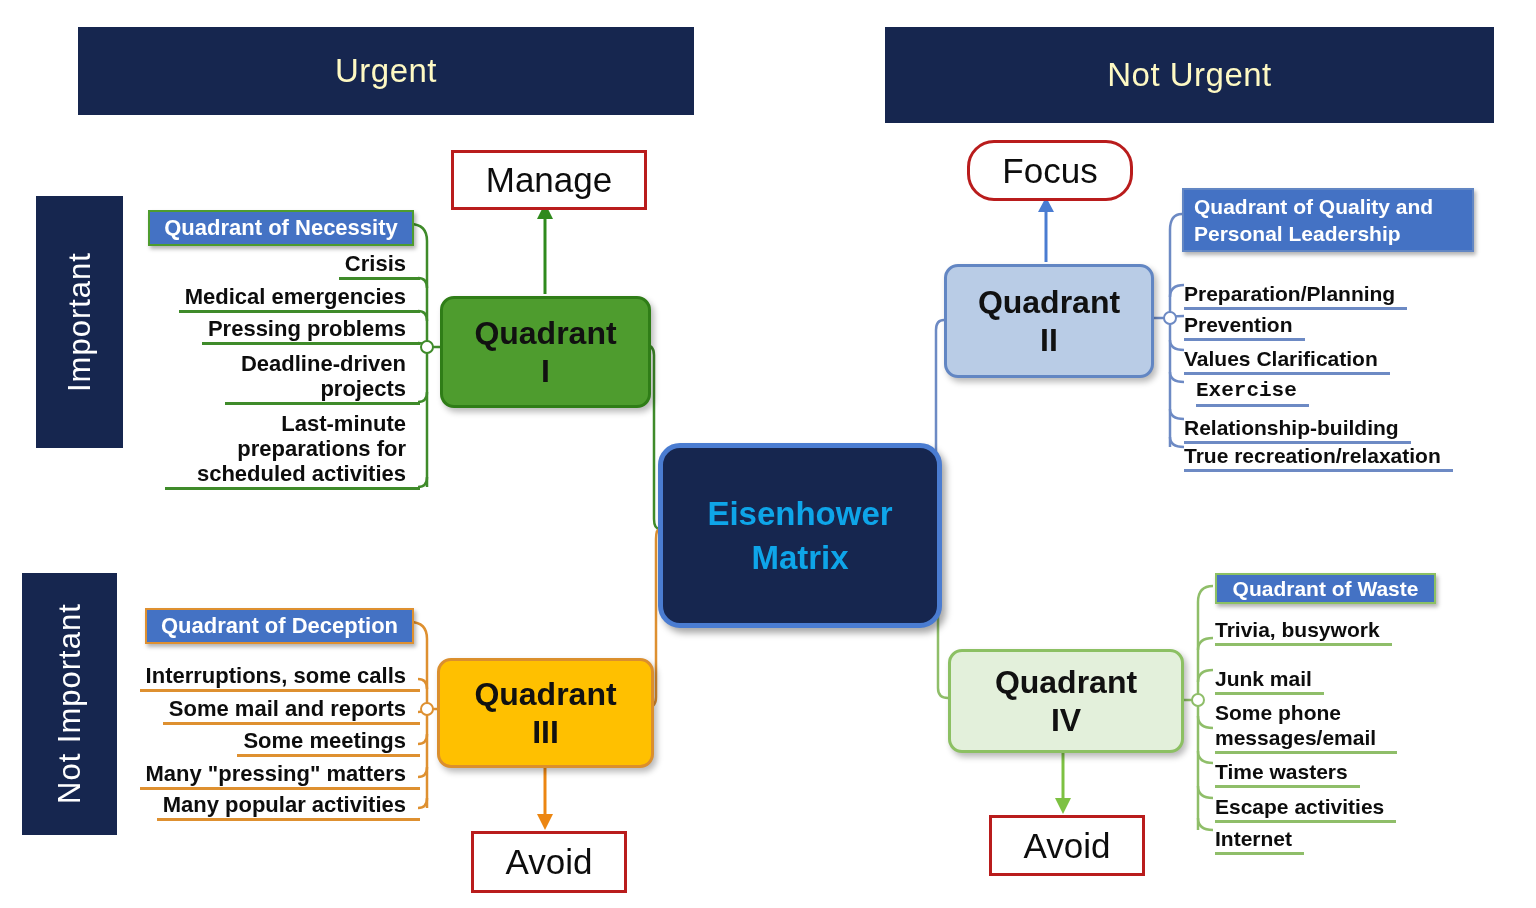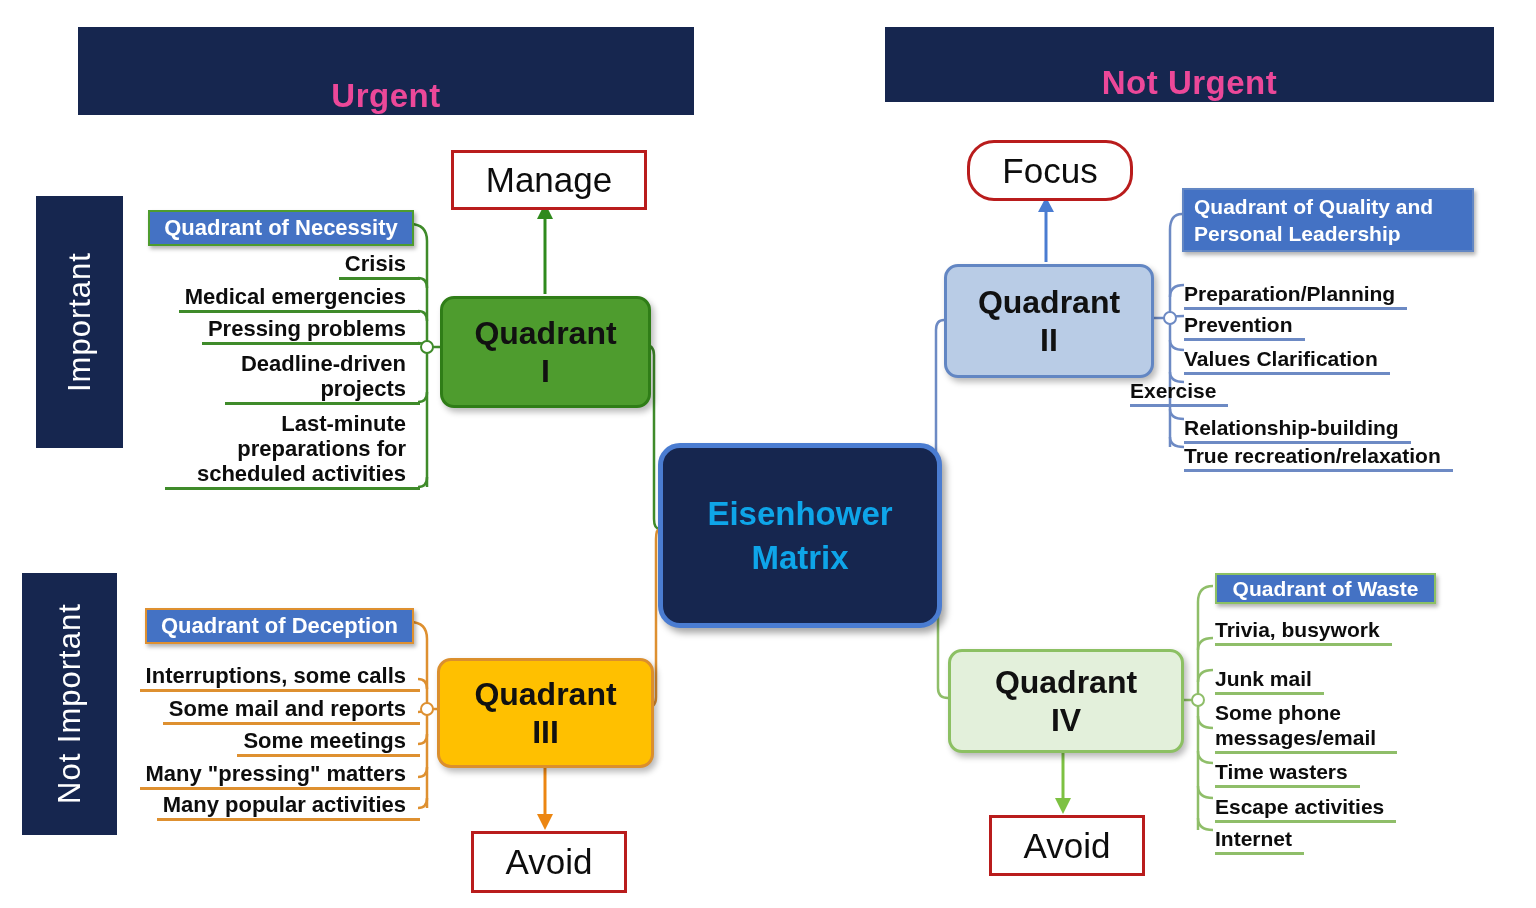--- a/index.html
+++ b/index.html
@@ -1,23 +1,23 @@
 <!DOCTYPE html>
 <html><head>
 <meta charset="utf-8">
 <style>
   html,body{margin:0;padding:0;background:#ffffff;}
   #stage{position:relative;width:1536px;height:908px;background:#ffffff;overflow:hidden;
          font-family:"Liberation Sans",sans-serif;}
 
   
-  .hbar{position:absolute;background:#16264f;color:#ec4899;display:flex;align-items:flex-end;
-        justify-content:center;font-size:33px;font-weight:700;letter-spacing:.5px;}
+  .hbar{position:absolute;background:#16264f;color:#fef9c3;display:flex;align-items:center;
+        justify-content:center;font-size:33px;font-weight:400;letter-spacing:.5px;}
   #bar-urgent{left:78px;top:27px;width:616px;height:88px;}
-  #bar-noturgent{left:885px;top:27px;width:609px;height:75px;}
+  #bar-noturgent{left:885px;top:27px;width:609px;height:96px;}
 
   
   .vbar{position:absolute;background:#16264f;color:#ffffff;display:flex;align-items:center;
         justify-content:center;font-size:31px;font-weight:400;
         writing-mode:vertical-rl;transform:rotate(180deg);letter-spacing:1px;}
   #bar-important{left:36px;top:196px;width:87px;height:252px;}
   #bar-notimportant{left:22px;top:573px;width:95px;height:262px;}
 
   
   .action{position:absolute;background:#ffffff;border:3px solid #b91c1c;color:#0d0d0d;
@@ -66,21 +66,21 @@
   .u-orange{border-bottom:3px solid #de9030;margin-top:11px;}
   .u-lgreen{border-bottom:3px solid #8fbe69;}
 
   
   #q1i0{top:251px;} #q1i1{top:284px;} #q1i2{top:316px;}
   #q1i3{top:351px;width:175px;} #q1i4{top:411px;width:235px;}
   
   #q3i0{top:652px;} #q3i1{top:685px;} #q3i2{top:717px;} #q3i3{top:750px;} #q3i4{top:781px;}
   
   #q2i0{left:1184px;top:258px;} #q2i1{left:1184px;top:289px;} #q2i2{left:1184px;top:323px;}
-  #q2i3{left:1130px;top:355px;} #q2i4{left:1184px;top:392px;} #q2i5{left:1184px;top:420px;}
+  #q2i3{left:1196px;top:355px;font-family:Liberation Mono, monospace;} #q2i4{left:1184px;top:392px;} #q2i5{left:1184px;top:420px;}
   
   #q4i0{left:1215px;top:594px;} #q4i1{left:1215px;top:643px;} #q4i2{left:1215px;top:677px;width:170px;}
   #q4i3{left:1215px;top:736px;} #q4i4{left:1215px;top:771px;} #q4i5{left:1215px;top:803px;}
 
   svg.lines{position:absolute;left:0;top:0;pointer-events:none;}
 </style>
 </head>
 <body>
 
 <div id="stage">

